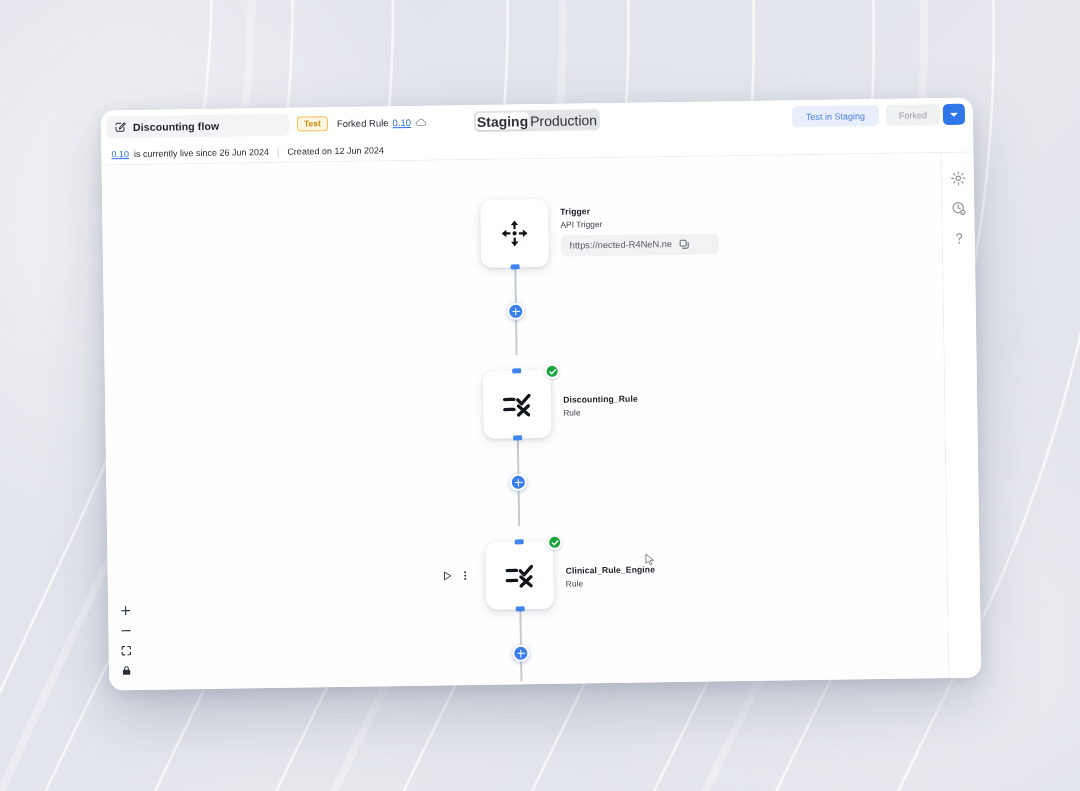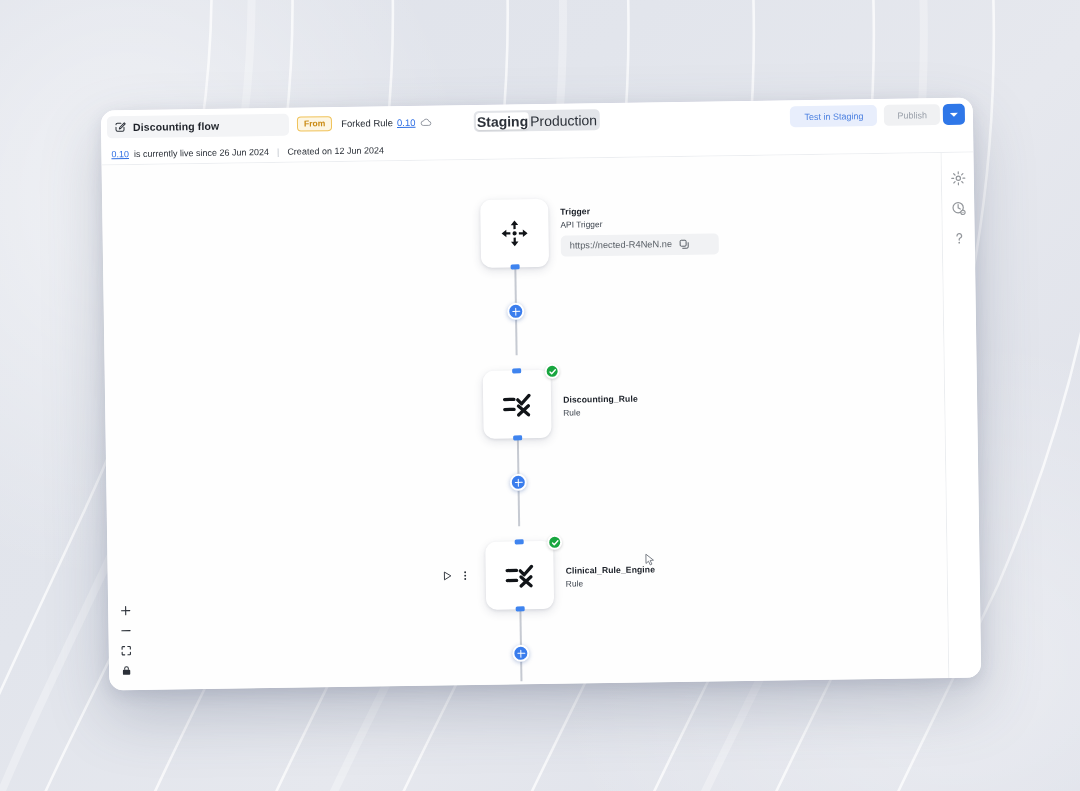--- a/index.html
+++ b/index.html
@@ -221,39 +221,39 @@
 
     <div class="title-chip">
       <svg class="ic" viewBox="0 0 24 24">
         <path d="M4 7a3 3 0 0 1 3-3h7" fill="none" stroke="#2b3038" stroke-width="2" stroke-linecap="round"></path>
         <path d="M20 12v5a3 3 0 0 1-3 3H7a3 3 0 0 1-3-3v-5" fill="none" stroke="#2b3038" stroke-width="2" stroke-linecap="round"></path>
         <path d="M20.6 3.4 11.4 12.6 10.6 15.4 13.4 14.6 22.6 5.4z" fill="none" stroke="#2b3038" stroke-width="2" stroke-linejoin="round"></path>
       </svg>
       <span class="title-txt">Discounting flow</span>
     </div>
 
-    <span class="badge-draft">From</span>
+    <span class="badge-draft">Test</span>
 
     <div class="forked">
       <span>Forked Rule</span>
       <span class="lnk">0.10</span>
       <svg class="cloud-ic" viewBox="0 0 24 18">
         <path d="M6.5 15.5h11a4 4 0 0 0 .4-8 5.6 5.6 0 0 0-10.8-.9A3.9 3.9 0 0 0 6.5 15.5z" fill="none" stroke="#8b919b" stroke-width="1.8" stroke-linejoin="round"></path>
       </svg>
     </div>
 
     <div class="seg">
       <div class="on">Staging</div>
       <div>Production</div>
     </div>
 
     <div class="right-actions">
       <div class="btn-test">Test in Staging</div>
       <div class="pub-group">
-        <div class="btn-pub">Publish</div>
+        <div class="btn-pub">Forked</div>
         <div class="btn-caret">
           <span class="caret"></span>
         </div>
       </div>
     </div>
   </div>
 
   <div class="subbar">
     <span class="lnk">0.10</span>
     <span>is currently live since 26 Jun 2024</span>

